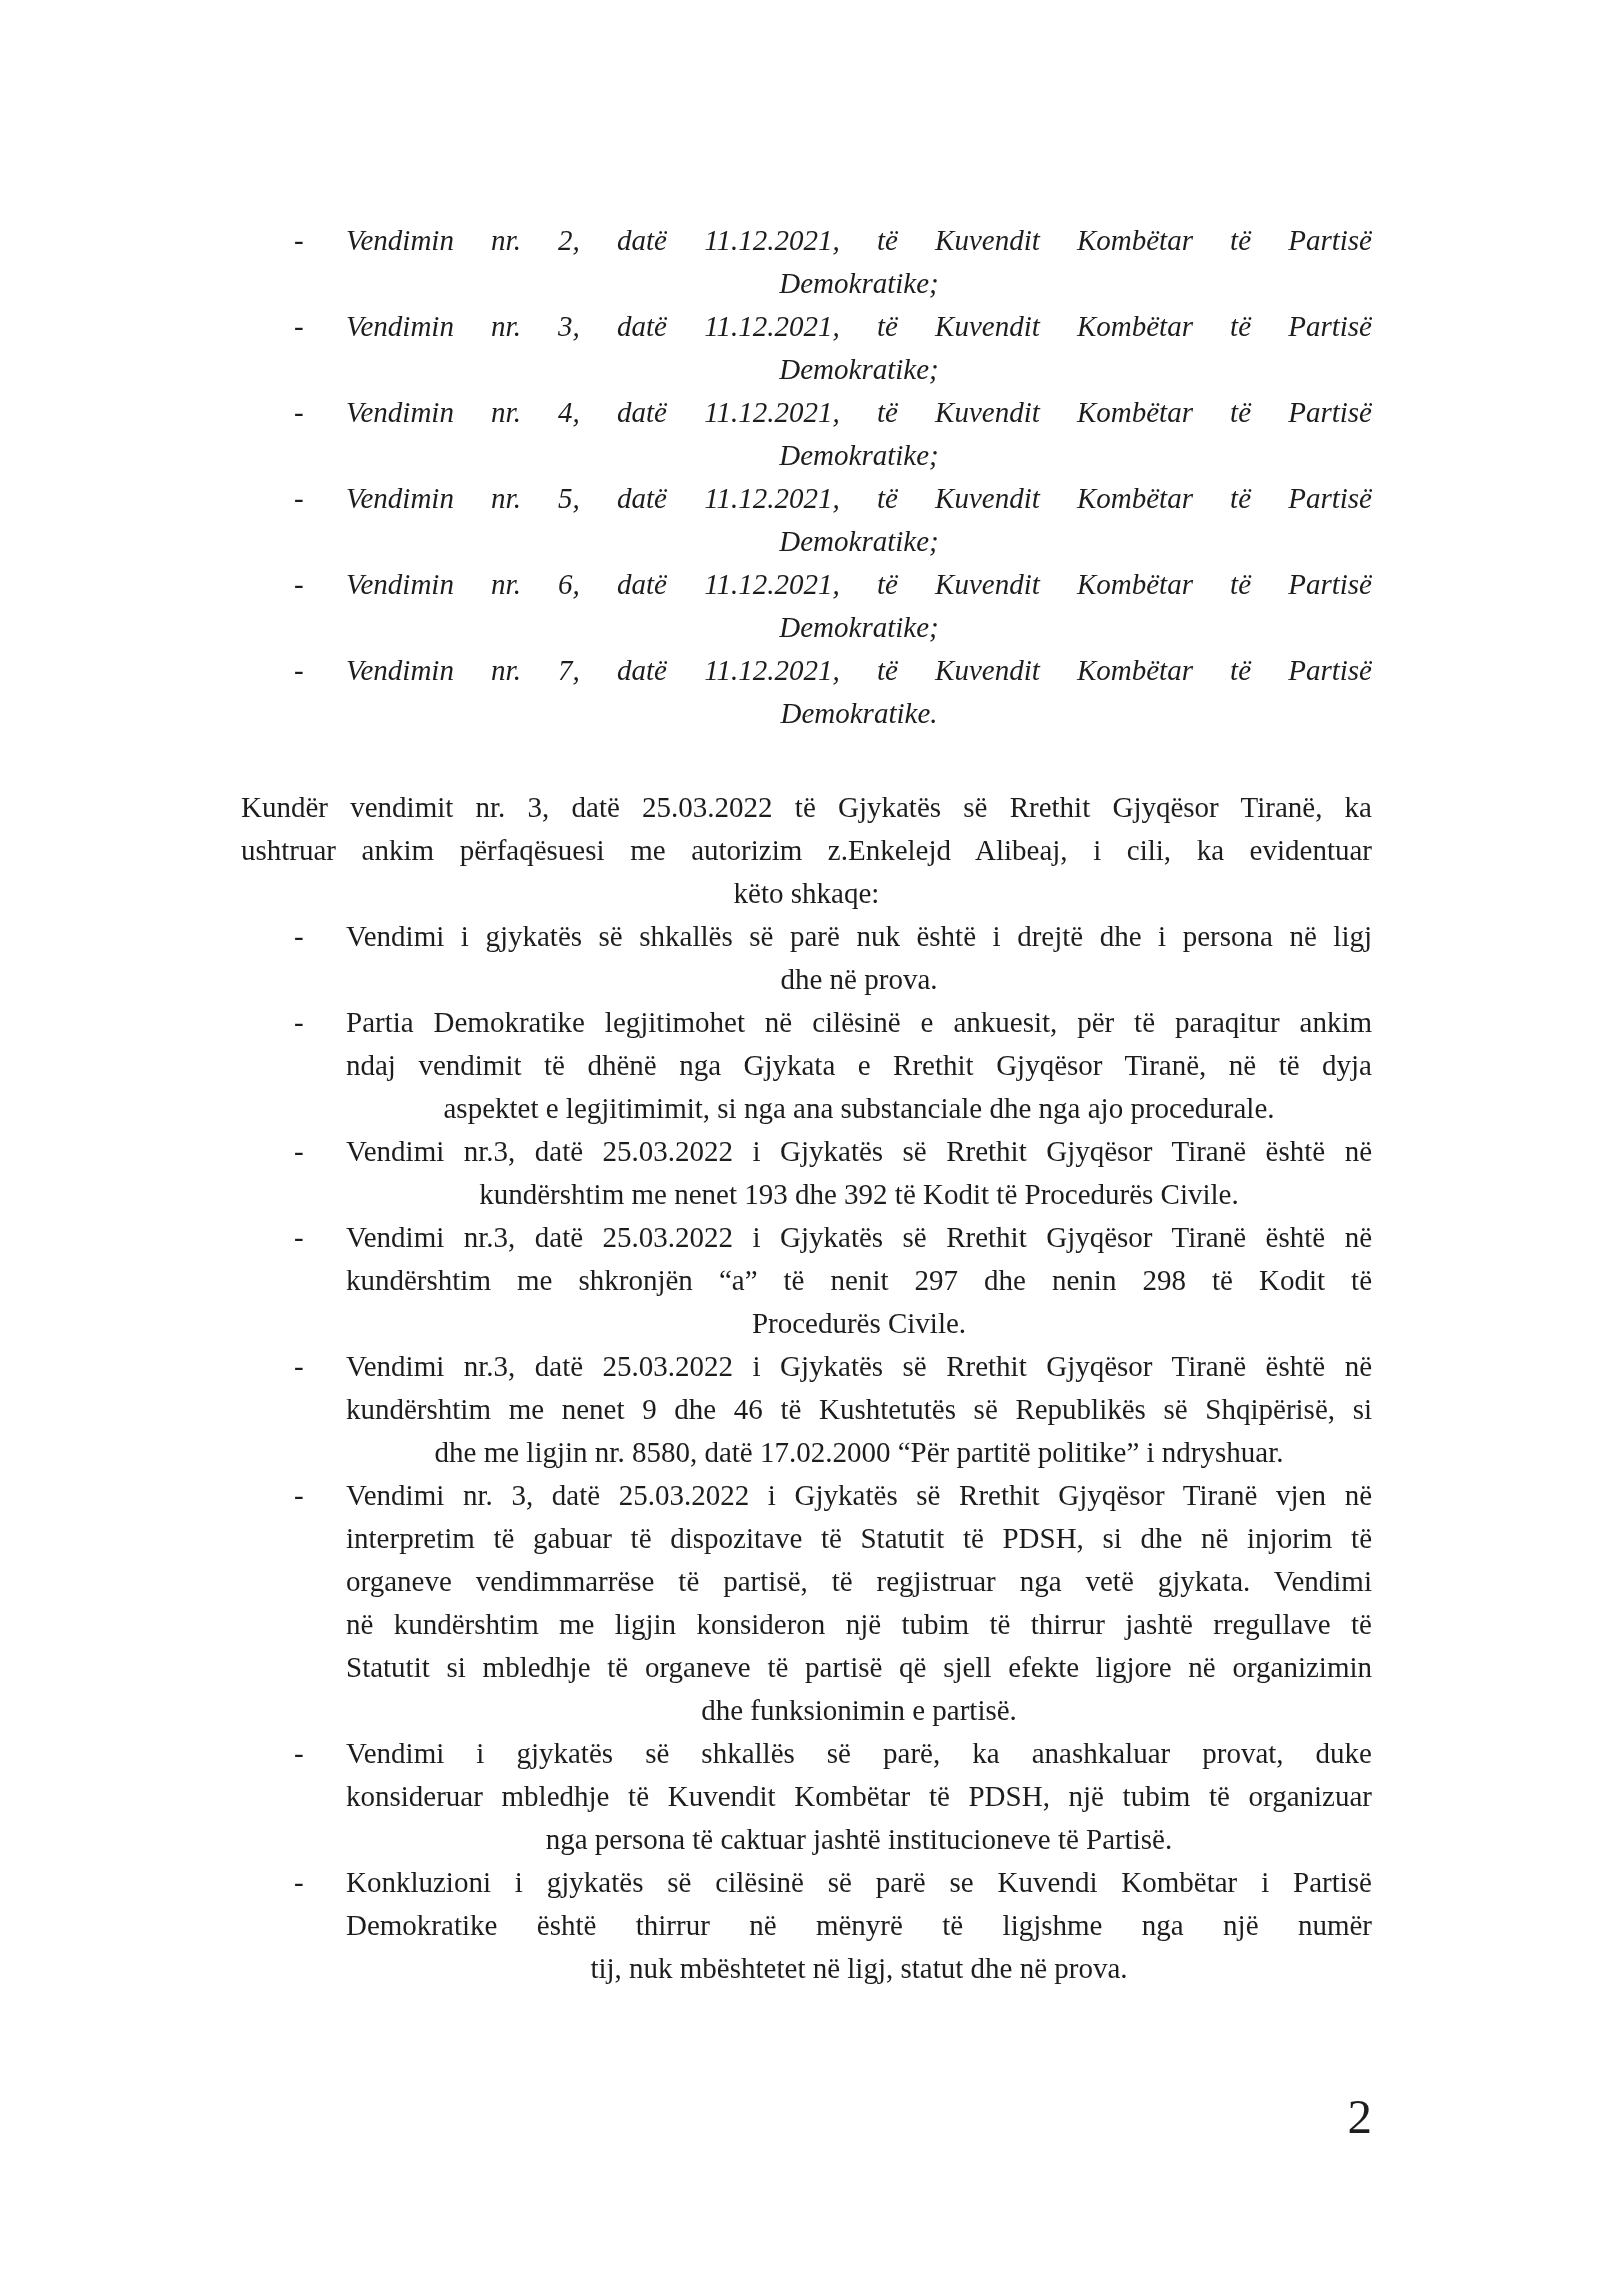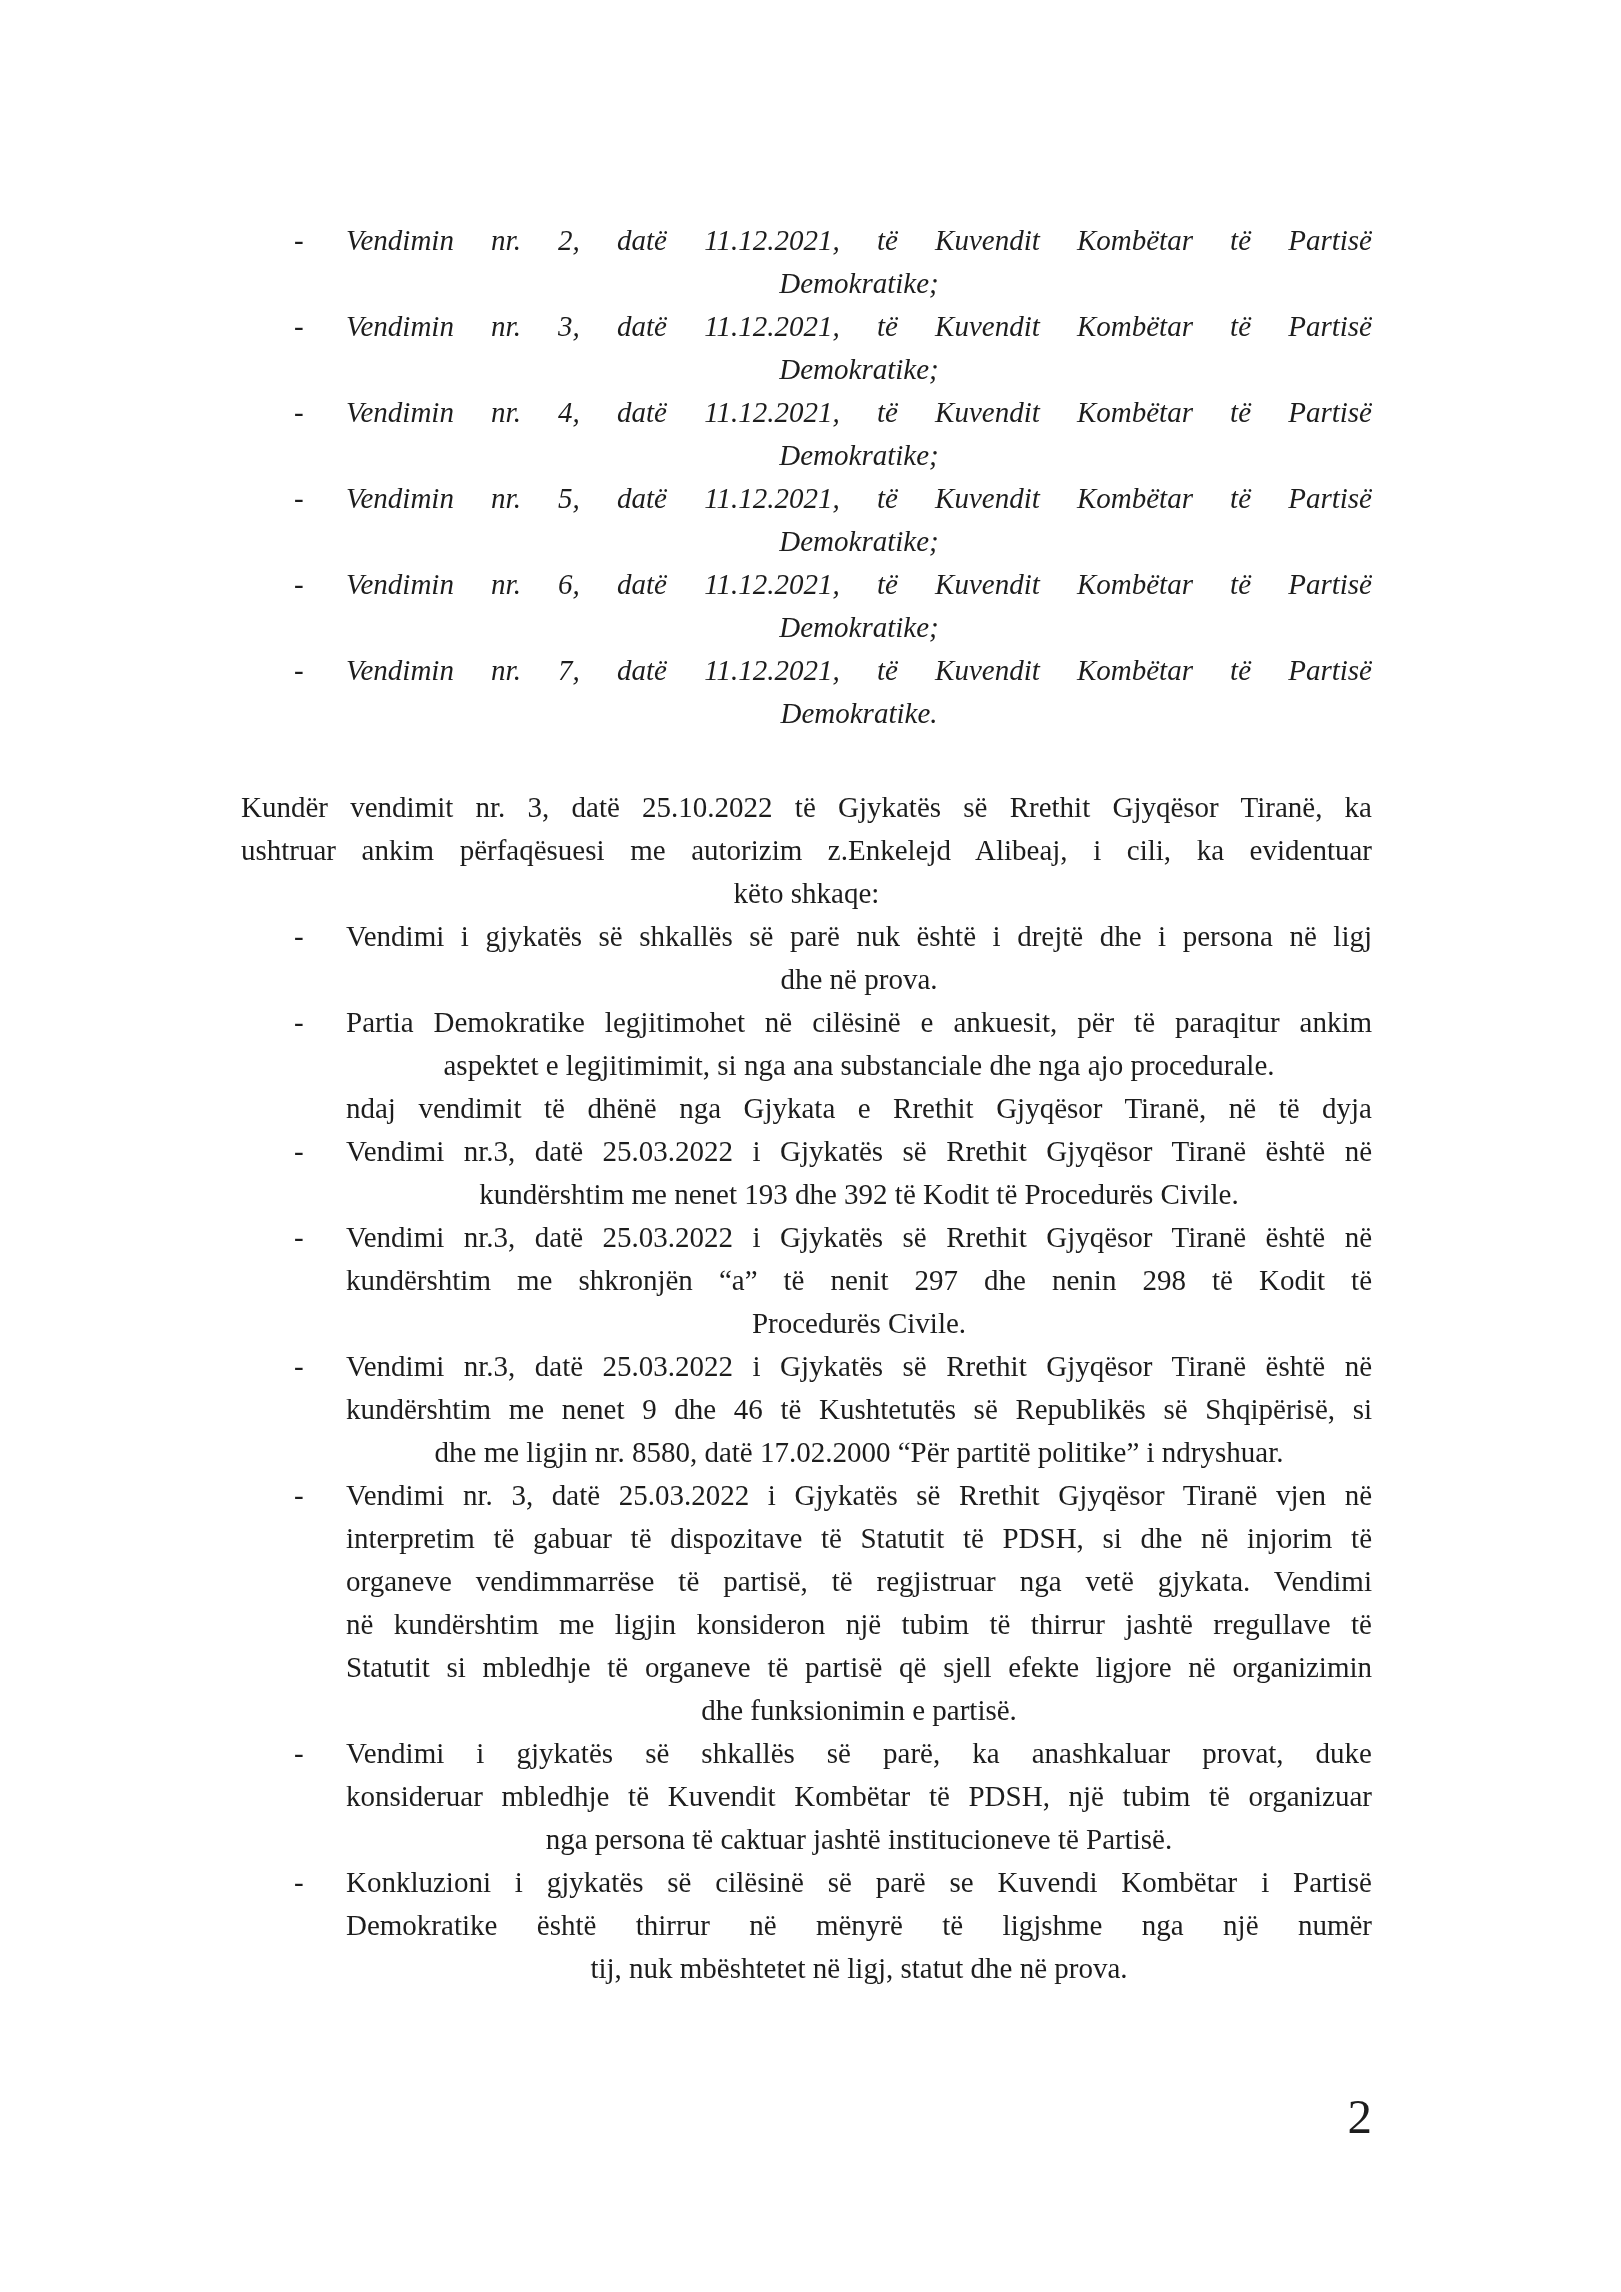--- a/index.html
+++ b/index.html
@@ -120,39 +120,39 @@
       <li>
         <span class="marker">-</span>
         <div>
             <div class="ln">Vendimin nr. 7, datë 11.12.2021, të Kuvendit Kombëtar të Partisë</div>
             <div class="ln last">Demokratike.</div>
           </div>
       </li>
     </ul>
 
     <div class="appeal-paragraph">
-        <div class="ln">Kundër vendimit nr. 3, datë 25.10.2022 të Gjykatës së Rrethit Gjyqësor Tiranë, ka</div>
+        <div class="ln">Kundër vendimit nr. 3, datë 25.03.2022 të Gjykatës së Rrethit Gjyqësor Tiranë, ka</div>
         <div class="ln">ushtruar ankim përfaqësuesi me autorizim z.Enkelejd Alibeaj, i cili, ka evidentuar</div>
         <div class="ln last">këto shkaqe:</div>
       </div>
 
     <ul class="doc-list reasons-list">
       <li>
         <span class="marker">-</span>
         <div>
             <div class="ln">Vendimi i gjykatës së shkallës së parë nuk është i drejtë dhe i persona në ligj</div>
             <div class="ln last">dhe në prova.</div>
           </div>
       </li>
       <li>
         <span class="marker">-</span>
         <div>
             <div class="ln">Partia Demokratike legjitimohet në cilësinë e ankuesit, për të paraqitur ankim</div>
+            <div class="ln">ndaj vendimit të dhënë nga Gjykata e Rrethit Gjyqësor Tiranë, në të dyja</div>
             <div class="ln last">aspektet e legjitimimit, si nga ana substanciale dhe nga ajo procedurale.</div>
-            <div class="ln">ndaj vendimit të dhënë nga Gjykata e Rrethit Gjyqësor Tiranë, në të dyja</div>
           </div>
       </li>
       <li>
         <span class="marker">-</span>
         <div>
             <div class="ln">Vendimi nr.3, datë 25.03.2022 i Gjykatës së Rrethit Gjyqësor Tiranë është në</div>
             <div class="ln last">kundërshtim me nenet 193 dhe 392 të Kodit të Procedurës Civile.</div>
           </div>
       </li>
       <li>

